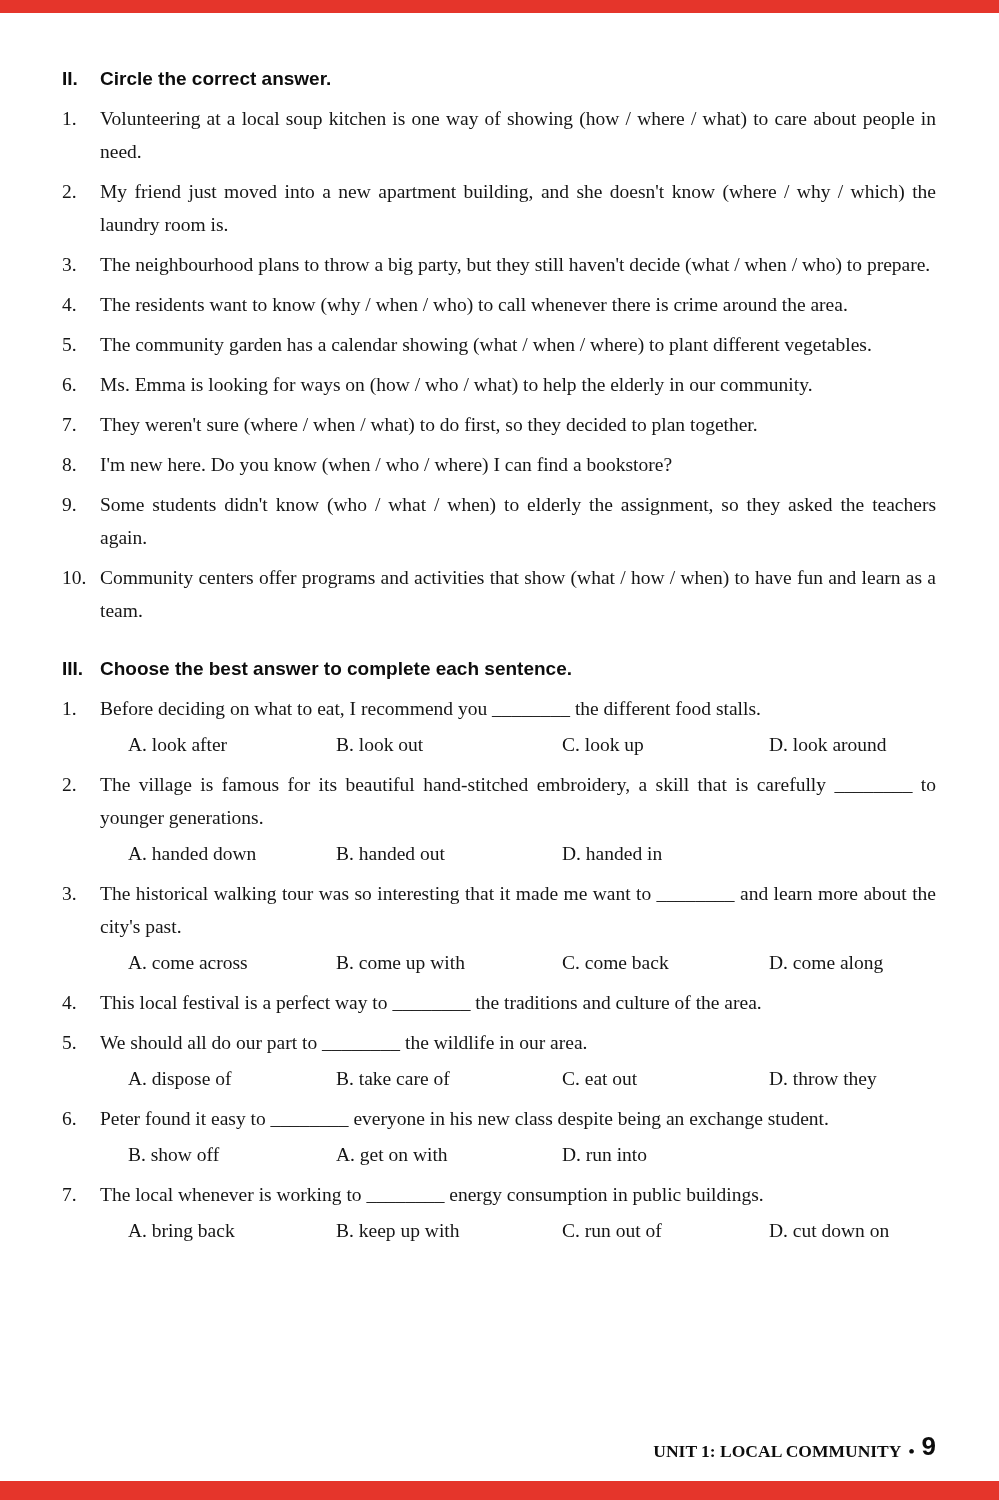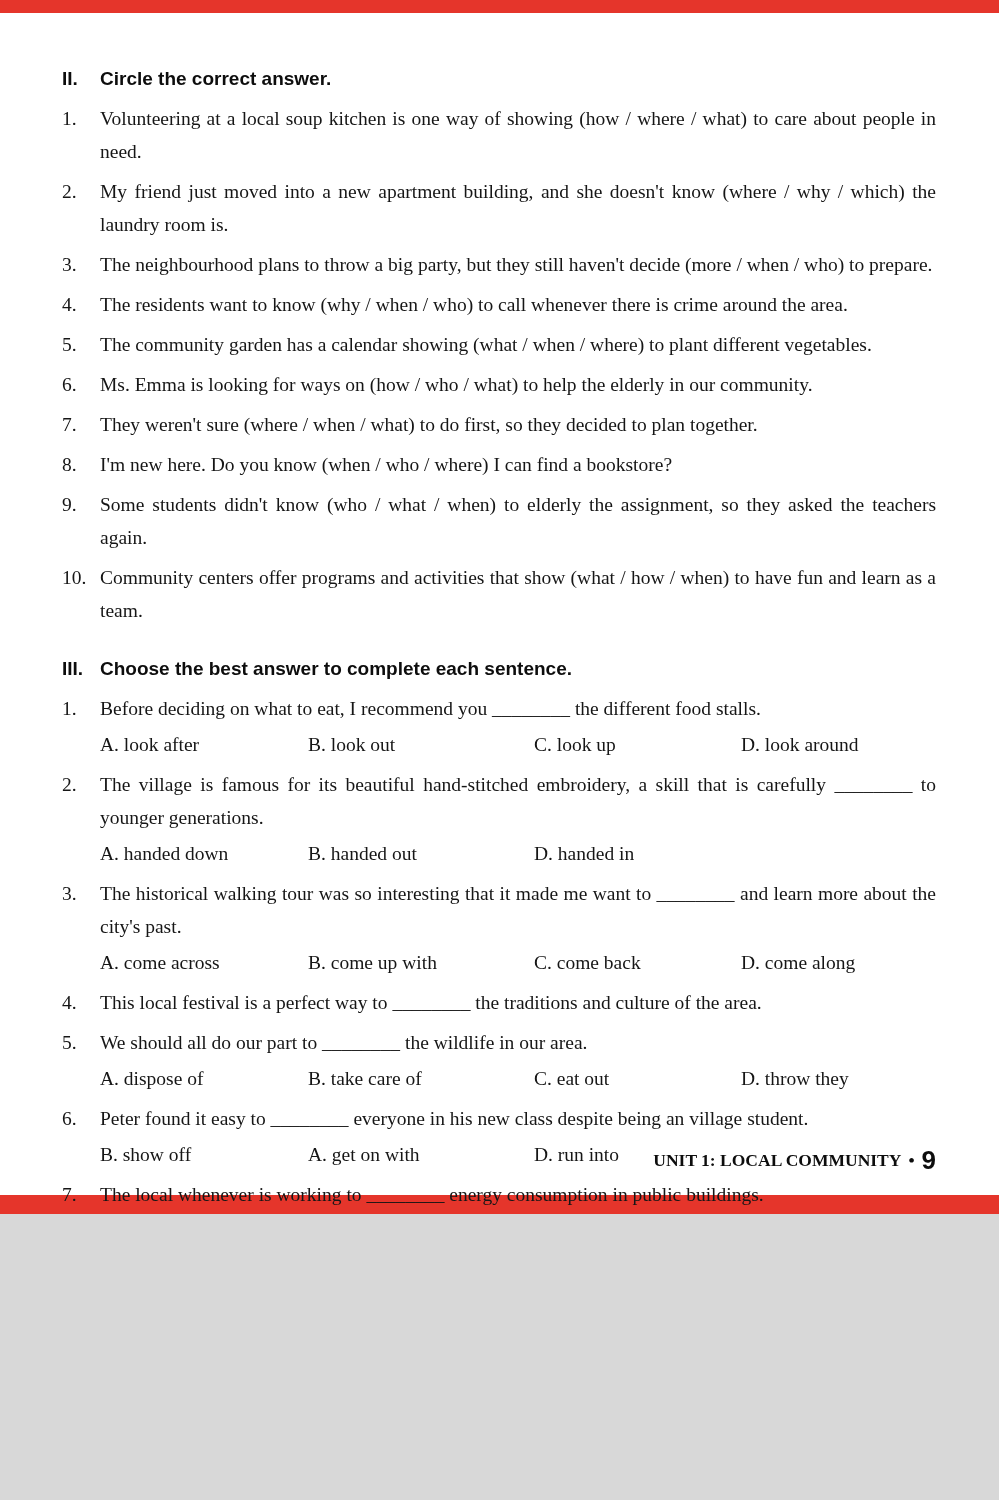--- a/index.html
+++ b/index.html
@@ -1,20 +1,20 @@
 <!DOCTYPE html>
 <html><head>
 <meta charset="utf-8">
 <style>
   * { margin: 0; padding: 0; box-sizing: border-box; }
   html, body { background: #d8d8d8; }
   .page {
     position: relative;
     width: 999px;
-    height: 1214px;
+    height: 1500px;
     background: #ffffff;
     font-family: "Liberation Serif", serif;
     color: #161616;
     overflow: hidden;
     margin: 0 auto;
   }
   .edge-band {
     position: absolute;
     left: 0;
     width: 100%;
@@ -55,32 +55,32 @@
     width: 38px;
     flex-shrink: 0;
   }
   .item-body { flex: 1; min-width: 0; }
   .item-text { text-align: justify; }
   .options {
     display: grid;
     grid-template-columns: 208px 226px 207px 1fr;
     margin-top: 3px;
   }
-  .option { white-space: nowrap; }
+  .option { white-space: nowrap; margin-left: 28px; }
 
   .footer {
     position: absolute;
     right: 63px;
     bottom: 38px;
     font-family: "Liberation Serif", serif;
     font-weight: bold;
     font-size: 17.5px;
     color: #0d0d0d;
     display: flex;
-    align-items: center;
+    align-items: flex-end;
     gap: 7px;
   }
   .footer .page-num {
     font-size: 26px;
     font-family: "Liberation Sans", sans-serif;
     font-weight: bold;
   }
 </style>
 </head>
 <body>
@@ -104,21 +104,21 @@
     </div>
     <div class="item">
       <span class="item-num">2.</span>
       <div class="item-body">
           <div class="item-text">My friend just moved into a new apartment building, and she doesn't know (where / why / which) the laundry room is.</div>
         </div>
     </div>
     <div class="item">
       <span class="item-num">3.</span>
       <div class="item-body">
-          <div class="item-text">The neighbourhood plans to throw a big party, but they still haven't decide (more / when / who) to prepare.</div>
+          <div class="item-text">The neighbourhood plans to throw a big party, but they still haven't decide (what / when / who) to prepare.</div>
         </div>
     </div>
     <div class="item">
       <span class="item-num">4.</span>
       <div class="item-body">
           <div class="item-text">The residents want to know (why / when / who) to call whenever there is crime around the area.</div>
         </div>
     </div>
     <div class="item">
       <span class="item-num">5.</span>
@@ -218,21 +218,21 @@
           <span class="option">B. take care of</span>
           <span class="option">C. eat out</span>
           <span class="option">D. throw they</span>
         </div>
       </div>
     </div>
 
     <div class="item">
       <span class="item-num">6.</span>
       <div class="item-body">
-        <div class="item-text">Peter found it easy to ________ everyone in his new class despite being an village student.</div>
+        <div class="item-text">Peter found it easy to ________ everyone in his new class despite being an exchange student.</div>
         <div class="options">
           <span class="option">B. show off</span>
           <span class="option">A. get on with</span>
           <span class="option">D. run into</span>
         </div>
       </div>
     </div>
 
     <div class="item">
       <span class="item-num">7.</span>

